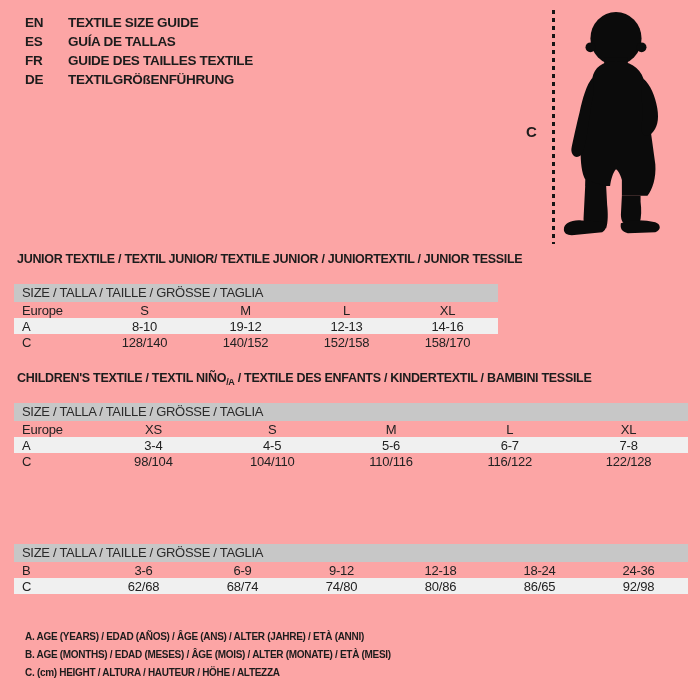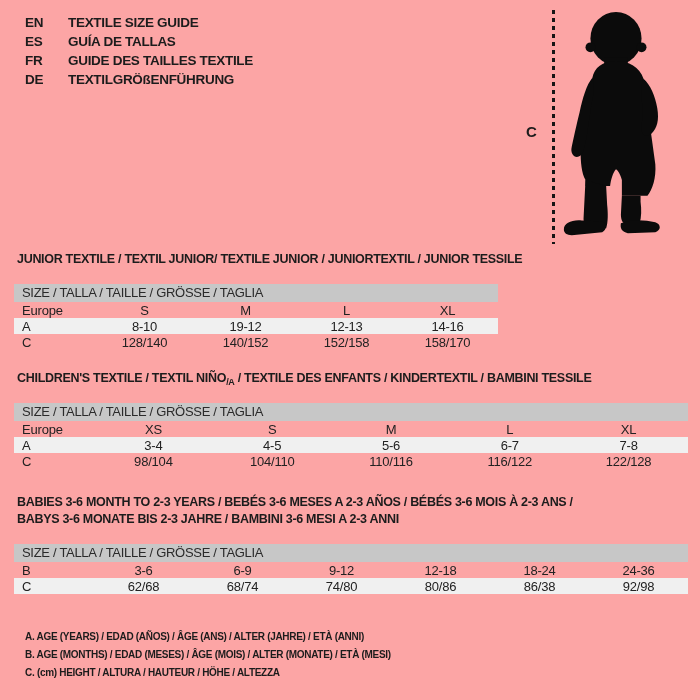--- a/index.html
+++ b/index.html
@@ -162,24 +162,20 @@
         <td>98/104</td>
         <td>104/110</td>
         <td>110/116</td>
         <td>116/122</td>
         <td>122/128</td>
       </tr>
     </tbody>
       </table>
   </div>
 
-  <div class="sec-title t3">
-    <div>BABIES 3-6 MONTH TO 2-3 YEARS / BEBÉS 3-6 MESES A 2-3 AÑOS / BÉBÉS 3-6 MOIS À 2-3 ANS /</div>
-    <div>BABYS 3-6 MONATE BIS 2-3 JAHRE / BAMBINI 3-6 MESI A 2-3 ANNI</div>
-  </div>
   <div class="tbl t3tbl">
     <div class="size-bar">SIZE / TALLA / TAILLE / GRÖSSE / TAGLIA</div>
     <table>
       <colgroup>
           <col style="width:80px">
           <col>
           <col>
           <col>
           <col>
           <col>
@@ -194,21 +190,21 @@
         <td>12-18</td>
         <td>18-24</td>
         <td>24-36</td>
       </tr>
       <tr class="shade">
         <td class="lbl">C</td>
         <td>62/68</td>
         <td>68/74</td>
         <td>74/80</td>
         <td>80/86</td>
-        <td>86/38</td>
+        <td>86/65</td>
         <td>92/98</td>
       </tr>
     </tbody>
       </table>
   </div>
 
   <div class="notes">
     <div class="note-line">A. AGE (YEARS) / EDAD (AÑOS) / ÂGE (ANS) / ALTER (JAHRE) / ETÀ (ANNI)</div>
     <div class="note-line">B. AGE (MONTHS) / EDAD (MESES) / ÂGE (MOIS) / ALTER (MONATE) / ETÀ (MESI)</div>
     <div class="note-line">C. (cm) HEIGHT / ALTURA / HAUTEUR / HÖHE / ALTEZZA</div>

